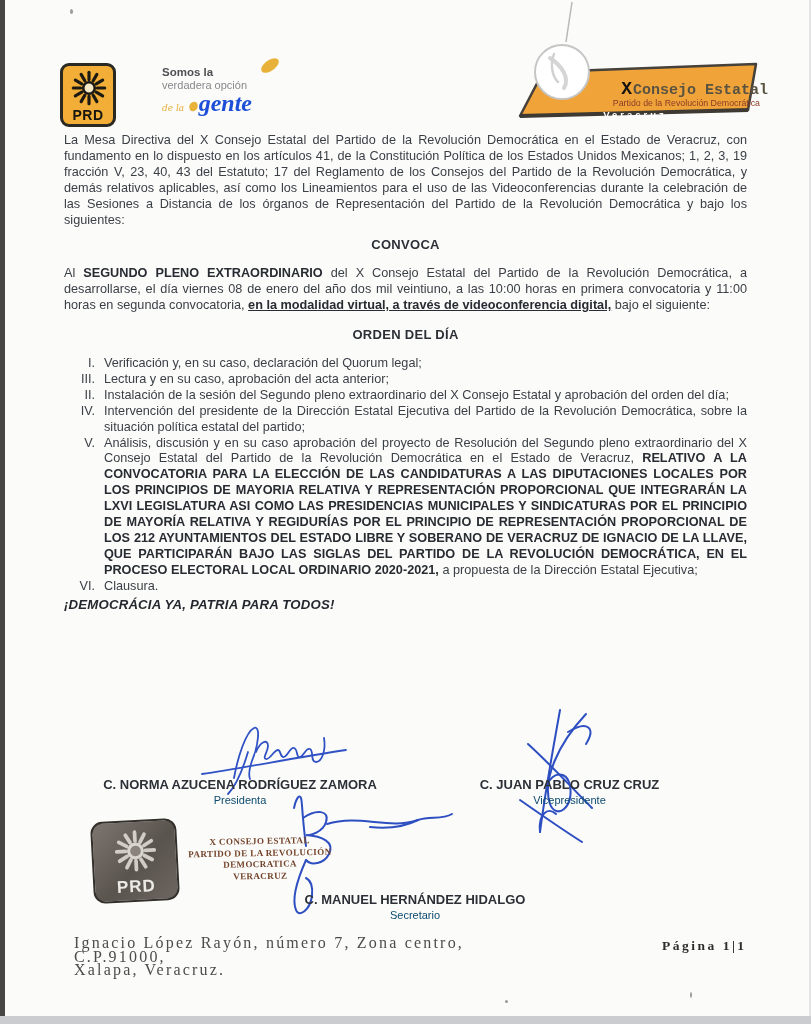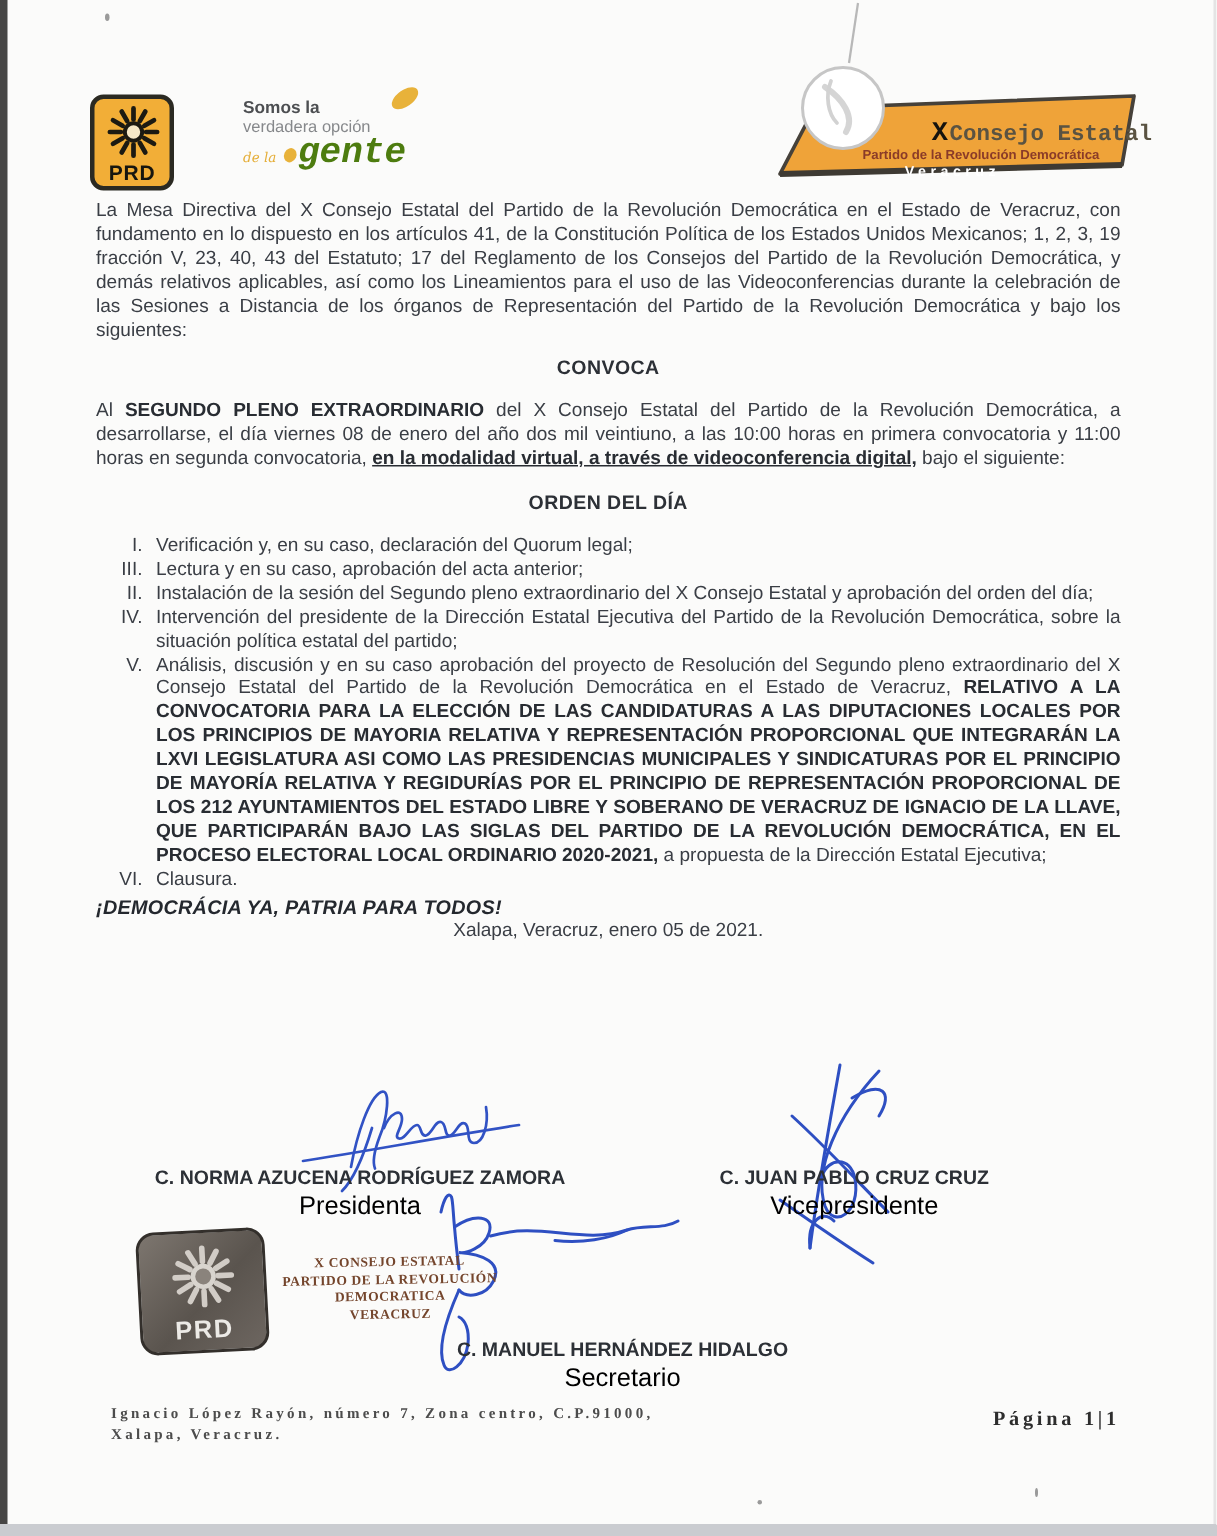--- a/index.html
+++ b/index.html
@@ -20,29 +20,29 @@
     background:#f2ae37;border:3px solid #2b2a22;border-radius:9px;
     box-sizing:border-box;display:flex;flex-direction:column;align-items:center;justify-content:flex-end;
   }
   .prd-logo-box .sun{position:absolute;top:1px;left:5px;}
   .prd-logo-acronym{font-weight:bold;font-size:14px;color:#17160f;letter-spacing:.5px;line-height:15px;margin-bottom:1px;}
 
   .tagline{position:absolute;left:162px;top:66px;width:190px;line-height:13px;}
   .tagline .l1{font-weight:bold;color:#4d4f52;font-size:11.5px;display:block;}
   .tagline .l2{color:#86888b;font-size:11px;display:block;}
   .tagline .l3{color:#e5ae38;font-size:9px;font-style:italic;font-family:"DejaVu Serif",serif;}
-  .tagline .l4{color:#4d7c0f;font-size:24px;font-style:italic;font-weight:bold;font-family:Liberation Mono, monospace;line-height:22px;}
+  .tagline .l4{color:#1d4ed8;font-size:24px;font-style:italic;font-weight:bold;font-family:Liberation Serif, serif;line-height:22px;}
   .tagline .swoosh{position:absolute;left:98px;top:-6px;width:20px;height:11px;background:#e8b23a;border-radius:60% 40% 60% 40%;transform:rotate(-28deg);}
   .tagline .leafdot{display:inline-block;width:9px;height:9px;background:#e8b23a;border-radius:60% 40% 60% 40%;transform:rotate(-20deg);margin-right:1px;}
 
   .banner-wrap{position:absolute;left:516px;top:62px;width:252px;height:64px;}
   .banner-wrap svg{position:absolute;left:0;top:0;}
   .banner-line1{position:absolute;left:0;top:17px;width:252px;text-align:right;font-size:15px;font-weight:bold;color:#5a5342;white-space:nowrap;font-family:Liberation Mono, monospace;}
   .banner-line1 .bx{color:#15130e;font-size:18px;font-weight:900;margin-right:1px;}
-  .banner-line2{position:absolute;left:16px;top:36px;width:244px;text-align:center;font-size:8.8px;font-weight:bold;color:#8a3b28;}
+  .banner-line2{position:absolute;left:0;top:36px;width:244px;text-align:right;font-size:8.8px;font-weight:normal;color:#8a3b28;}
   .banner-line3{position:absolute;left:0;top:47px;width:238px;text-align:center;font-size:9.5px;font-weight:bold;color:#ffffff;letter-spacing:3px;}
   .balloon{position:absolute;left:520px;top:0;width:120px;height:118px;}
 
   
   .doc-body{
     position:absolute;left:64px;top:133px;width:683px;
     font-size:12.7px;line-height:15.9px;color:#3a3e45;
     text-align:justify;
   }
   .doc-body p{margin:0 0 9px 0;}
@@ -53,42 +53,42 @@
   .agenda-row{display:flex;margin:0 0 0 0;}
   .agenda-num{flex:none;width:40px;text-align:right;padding-right:9px;box-sizing:border-box;}
   .agenda-text{flex:1;text-align:justify;}
   .slogan{text-align:left;font-weight:bold;font-style:italic;font-size:13.2px;color:#24282e;margin-top:2px;letter-spacing:.2px;}
   .dateline{text-align:center;font-size:12.7px;margin-top:1px;}
 
   
   .sig{position:absolute;pointer-events:none;}
   .sign-block{position:absolute;text-align:center;}
   .sign-name{font-weight:bold;font-size:13px;color:#2c3036;white-space:nowrap;}
-  .sign-role{font-size:17px;color:#000000;margin-top:2px;}
+  .sign-role{font-size:11px;color:#0c4a6e;margin-top:2px;}
 
   .stamp{
     position:absolute;left:92px;top:820px;width:86px;height:82px;
     background:linear-gradient(135deg,#7d766f 0%,#5a544e 55%,#6d6660 100%);
     border:2px solid #332f2b;border-radius:12px;box-sizing:border-box;
     transform:rotate(-3deg);
     display:flex;flex-direction:column;align-items:center;justify-content:flex-end;
   }
   .stamp .sun{position:absolute;top:4px;left:17px;opacity:.9;}
   .stamp-acronym{color:#eceae6;font-weight:bold;font-size:17px;letter-spacing:1px;margin-bottom:3px;font-family:"Liberation Sans",sans-serif;}
   .stamp-text{
     position:absolute;left:176px;top:836px;width:168px;text-align:center;
     font-family:"Liberation Serif",serif;font-weight:bold;
     font-size:9px;line-height:11.5px;color:#74452c;letter-spacing:.4px;transform:rotate(-1deg);
   }
 
   
   .footer-address{
     position:absolute;left:74px;top:936px;width:440px;
-    font-family:"Liberation Serif",serif;font-size:10px;line-height:13.5px;
-    letter-spacing:2.2px;color:#4c4c4c;font-weight:bold;
+    font-family:"Liberation Serif",serif;font-size:16px;line-height:13.5px;
+    letter-spacing:2.2px;color:#4c4c4c;
   }
   .footer-page{
     position:absolute;left:650px;top:938px;
     font-family:"Liberation Serif",serif;font-size:13.5px;font-weight:600;
     letter-spacing:2.5px;color:#2d2d2d;margin-left:12px;
   }
 </style>
 </head>
 <body>
 
@@ -175,21 +175,20 @@
       <span class="agenda-num">V.</span>
       <span class="agenda-text"><span>Análisis, discusión y en su caso aprobación del proyecto de Resolución del Segundo pleno extraordinario del X Consejo Estatal del Partido de la Revolución Democrática en el Estado de Veracruz, </span><b>RELATIVO A LA CONVOCATORIA PARA LA ELECCIÓN DE LAS CANDIDATURAS A LAS DIPUTACIONES LOCALES POR LOS PRINCIPIOS DE MAYORIA RELATIVA Y REPRESENTACIÓN PROPORCIONAL QUE INTEGRARÁN LA LXVI LEGISLATURA ASI COMO LAS PRESIDENCIAS MUNICIPALES Y SINDICATURAS POR EL PRINCIPIO DE MAYORÍA RELATIVA Y REGIDURÍAS POR EL PRINCIPIO DE REPRESENTACIÓN PROPORCIONAL DE LOS 212 AYUNTAMIENTOS DEL ESTADO LIBRE Y SOBERANO DE VERACRUZ DE IGNACIO DE LA LLAVE, QUE PARTICIPARÁN BAJO LAS SIGLAS DEL PARTIDO DE LA REVOLUCIÓN DEMOCRÁTICA, EN EL PROCESO ELECTORAL LOCAL ORDINARIO 2020-2021,</b><span> a propuesta de la Dirección Estatal Ejecutiva;</span></span>
     </div>
     <div class="agenda-row">
       <span class="agenda-num">VI.</span>
       <span class="agenda-text">Clausura.</span>
     </div>
   </div>
 
   <div class="slogan">¡DEMOCRÁCIA YA, PATRIA PARA TODOS!</div>
-  <div class="dateline">Xalapa, Veracruz, enero 05 de 2021.</div>
 </div>
 
 <svg class="sig" style="left:198px;top:716px;" width="152" height="80" viewBox="0 0 152 80">
   <g stroke="#3152c4" stroke-width="1.8" fill="none" stroke-linecap="round">
     <path d="M4 58 C44 52 96 42 148 34"></path>
     <path d="M36 62 C40 40 48 16 56 12 C63 9 60 30 55 42 C52 50 50 58 52 63"></path>
     <path d="M58 36 C62 26 70 22 70 30 C70 36 64 42 68 43 C72 44 76 34 80 34 C83 34 82 42 86 41 C90 40 92 31 96 32 C100 33 98 42 102 41 C106 40 108 31 112 33 C116 35 112 46 118 46 C124 46 128 34 126 22"></path>
     <path d="M50 36 C44 56 38 70 30 78"></path>
   </g>
 </svg>

